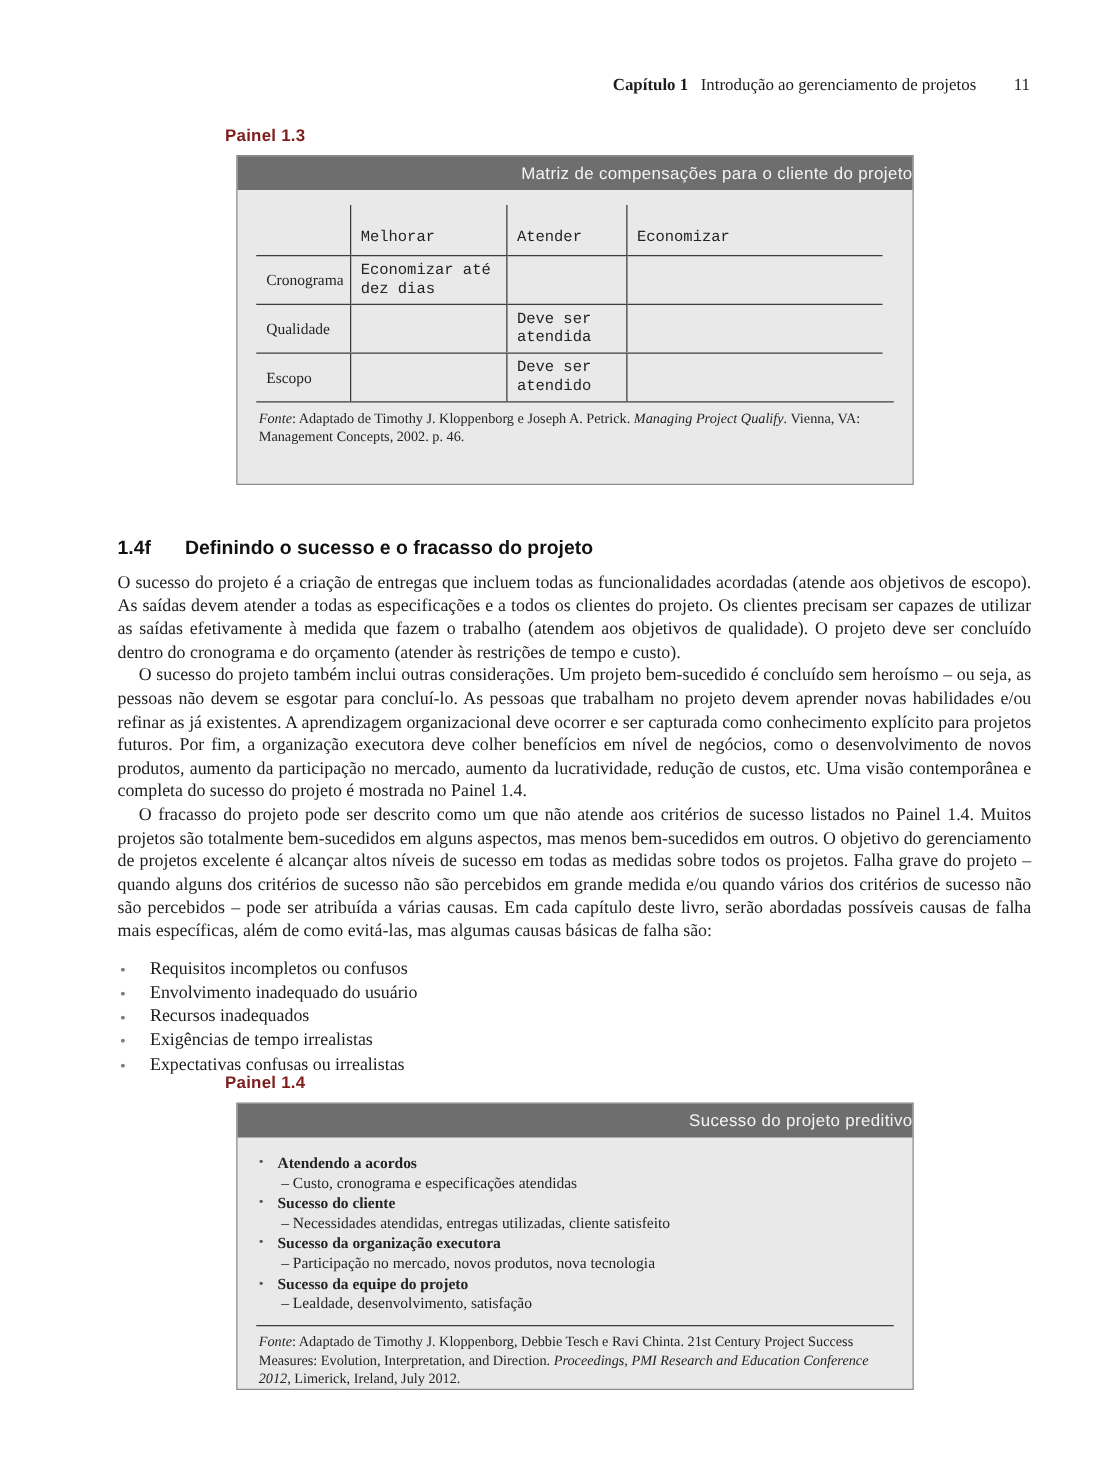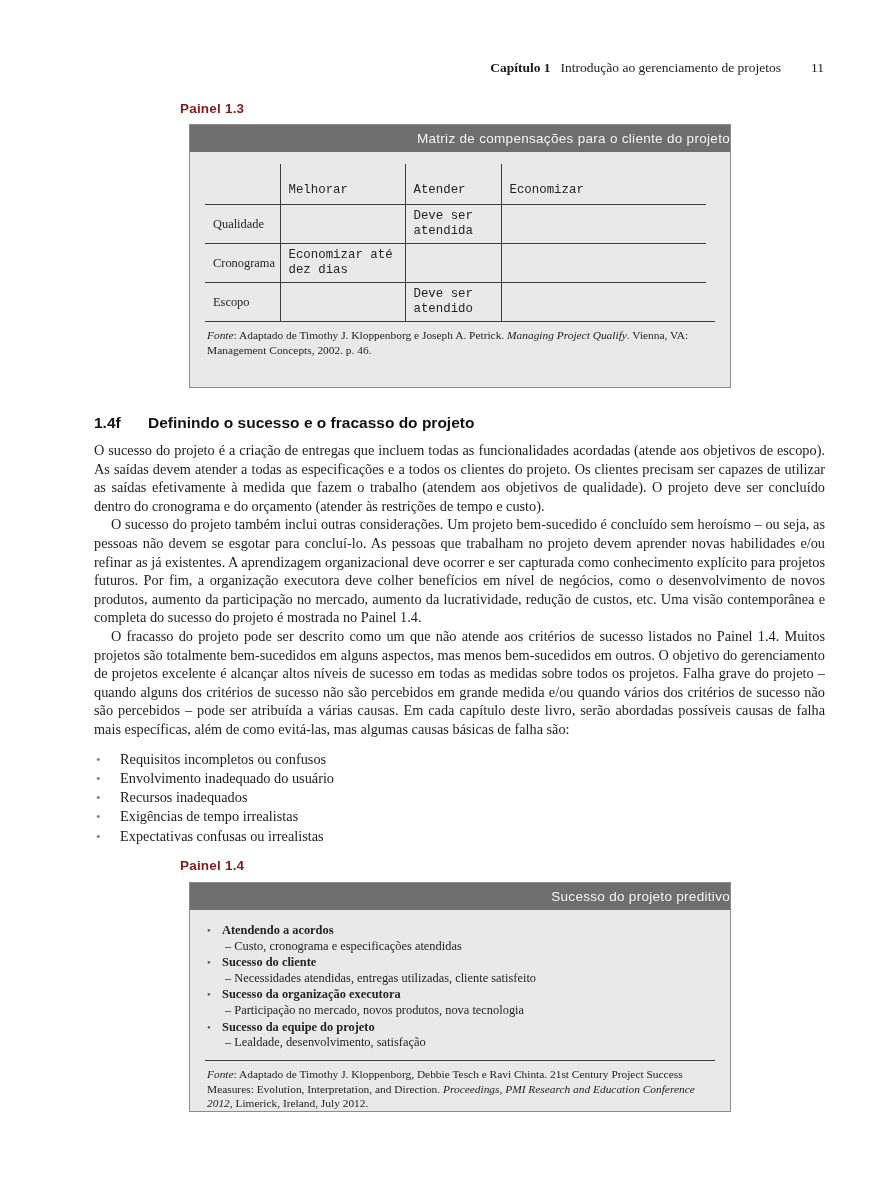--- a/index.html
+++ b/index.html
@@ -49,21 +49,21 @@
   .tradeoff-table tbody tr.tall td{height:40px;}
   
   .panel-source{
     margin:0 15px;border-top:1.5px solid #3c3c3c;
     padding:6px 2px 10px 2px;font-size:11.4px;line-height:14.8px;color:#242424;
   }
   .it{font-style:italic;}
   
   .section{position:absolute;left:94px;top:414px;width:731px;}
   .sec-heading{
-    margin:0 0 9px 0;font-family:"Liberation Sans","DejaVu Sans",sans-serif;
+    margin:16px 0 9px 0;font-family:"Liberation Sans","DejaVu Sans",sans-serif;
     font-size:15.5px;font-weight:bold;color:#111;
   }
   .sec-num{display:inline-block;width:54px;}
   .body-p{margin:0;font-size:14.3px;line-height:18.6px;text-align:justify;}
   .body-p.indent{text-indent:17px;}
   .fail-list{margin:11px 0 0 0;padding:0;list-style:none;}
   .fail-list li{
     position:relative;padding-left:26px;font-size:14.3px;line-height:19.3px;
   }
   .fail-list li .bullet-dot{
@@ -100,29 +100,29 @@
       <thead>
         <tr>
           <th></th>
           <th class="vline">Melhorar</th>
           <th class="vline">Atender</th>
           <th class="vline">Economizar</th>
         </tr>
       </thead>
       <tbody>
         <tr class="hline">
+          <td>Cronograma</td>
+          <td class="vline">Economizar até dez dias</td>
+          <td class="vline"></td>
+          <td class="vline"></td>
+        </tr>
+        <tr class="hline">
           <td>Qualidade</td>
           <td class="vline"></td>
           <td class="vline">Deve ser atendida</td>
-          <td class="vline"></td>
-        </tr>
-        <tr class="hline">
-          <td>Cronograma</td>
-          <td class="vline">Economizar até dez dias</td>
-          <td class="vline"></td>
           <td class="vline"></td>
         </tr>
         <tr>
           <td>Escopo</td>
           <td class="vline"></td>
           <td class="vline">Deve ser atendido</td>
           <td class="vline"></td>
         </tr>
       </tbody>
     </table>

